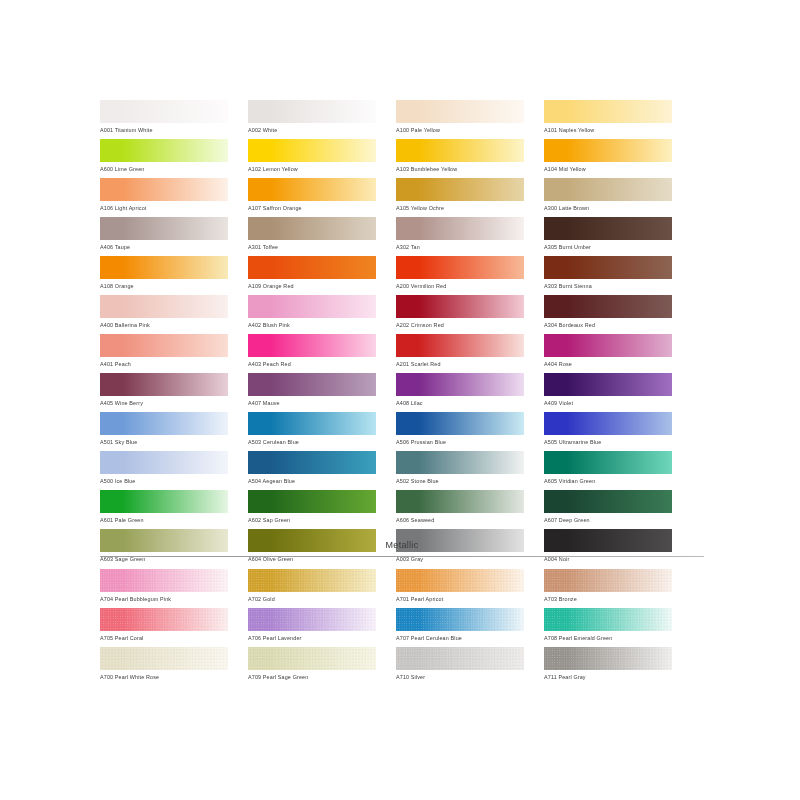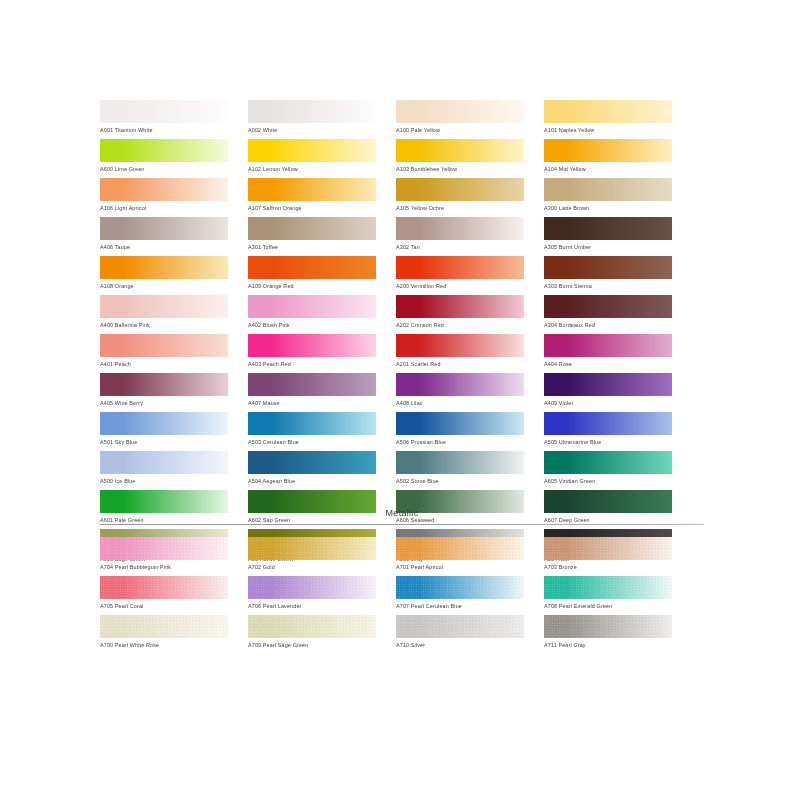--- a/index.html
+++ b/index.html
@@ -46,21 +46,21 @@
     padding-top:2.5px;
     color:#3c3c3c;
     letter-spacing:0.15px;
     white-space:nowrap;
     font-family:"Liberation Sans","DejaVu Sans",sans-serif;
   }
   
   #metallic-section{
     position:absolute;
     left:100px;
-    top:508px;
+    top:540px;
     width:604px;
   }
   #metallic-title{
     text-align:center;
     font-size:9px;
     color:#3a3a3a;
     letter-spacing:0.3px;
     padding-bottom:6px;
   }
   #metallic-rule{

